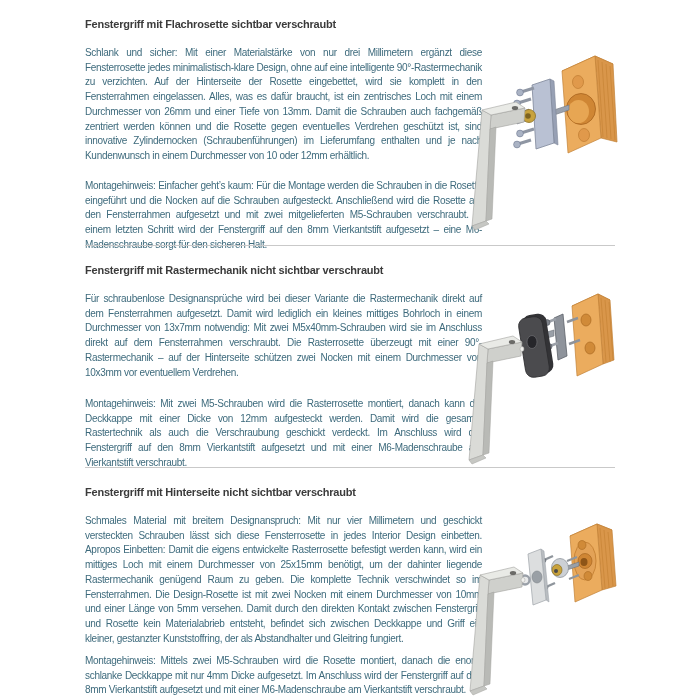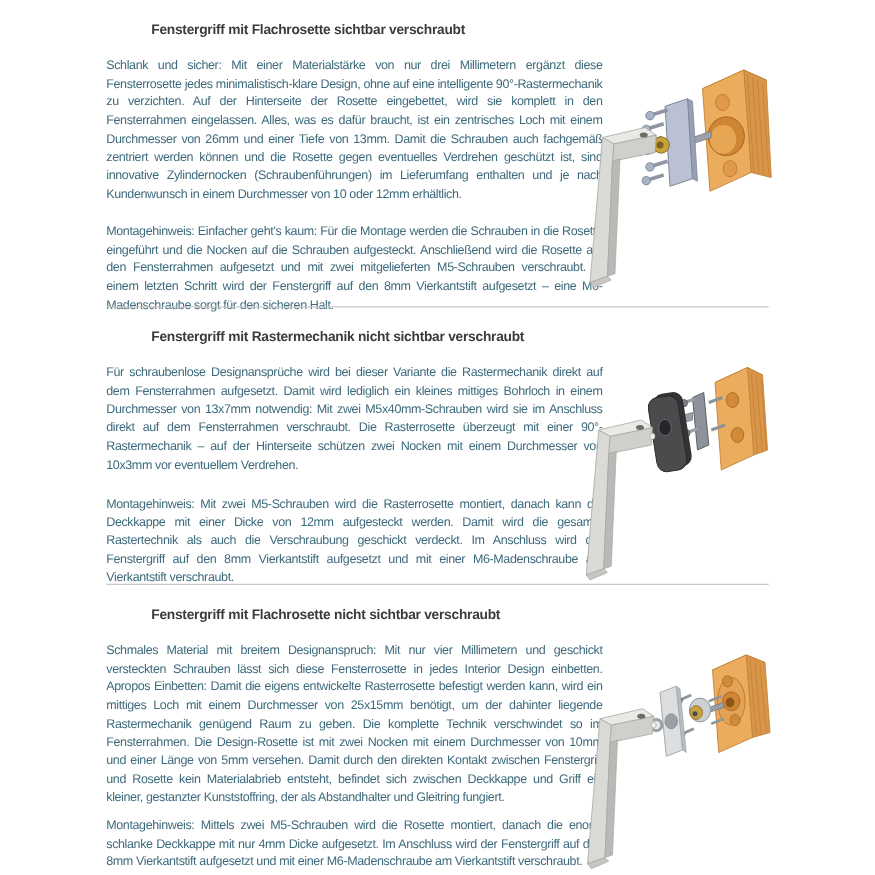--- a/index.html
+++ b/index.html
@@ -1,19 +1,19 @@
 <!DOCTYPE html>
 <html lang="de"><head>
 <meta charset="utf-8">
 <style>
   html,body{margin:0;padding:0;background:#ffffff;}
   #page{position:relative;width:700px;height:700px;background:#ffffff;overflow:hidden;
         font-family:"Liberation Sans","DejaVu Sans",sans-serif;}
   .heading{position:absolute;left:85px;width:400px;font-size:11px;font-weight:bold;
-           color:#3b3b3b;letter-spacing:-0.2px;margin-left:36px;}
+           color:#3b3b3b;letter-spacing:-0.2px;}
   .bodytext{position:absolute;left:85px;width:397px;font-size:10px;line-height:14.7px;
             color:#3d6a7c;text-align:justify;letter-spacing:-0.3px;
             hyphens:auto;-webkit-hyphens:auto;}
   .separator{position:absolute;left:85px;width:530px;height:0;border-top:1px solid #c9c9c9;}
   .illustration{position:absolute;width:165px;height:185px;}
 </style>
 </head>
 <body>
 
 <div id="page">
@@ -104,21 +104,21 @@
       <polygon points="25,83 31,81 27,173 21,175" fill="#b9bab6" stroke="#a2a39f" stroke-width="0.5"></polygon>
       <polygon points="17,64 51,56 60,62 26,69" fill="#e9eae6" stroke="#a2a39f" stroke-width="0.6"></polygon>
       <polygon points="7,180 21,175 24,178 10,184" fill="#c6c7c3" stroke="#a2a39f" stroke-width="0.5"></polygon>
       <ellipse cx="50" cy="62" rx="3.2" ry="2" fill="#6b6b68"></ellipse>
       <ellipse cx="60" cy="69" rx="2" ry="2.4" fill="#f0f0ee" stroke="#a2a39f" stroke-width="0.5"></ellipse>
     </g>
   </svg>
 
   <div class="separator" style="top:467px"></div>
 
-  <div class="heading" style="top:486px">Fenstergriff mit Flachrosette nicht sichtbar verschraubt</div>
+  <div class="heading" style="top:486px">Fenstergriff mit Hinterseite nicht sichtbar verschraubt</div>
   <div class="bodytext" style="top:514px">Schmales Material mit breitem Designanspruch: Mit nur vier Millimetern und geschickt versteckten Schrauben lässt sich diese Fensterrosette in jedes Interior Design einbetten. Apropos Einbetten: Damit die eigens entwickelte Rasterrosette befestigt werden kann, wird ein mittiges Loch mit einem Durchmesser von 25x15mm benötigt, um der dahinter liegende Rastermechanik genügend Raum zu geben. Die komplette Technik verschwindet so im Fensterrahmen. Die Design-Rosette ist mit zwei Nocken mit einem Durchmesser von 10mm und einer Länge von 5mm versehen. Damit durch den direkten Kontakt zwischen Fenstergriff und Rosette kein Materialabrieb entsteht, befindet sich zwischen Deckkappe und Griff ein kleiner, gestanzter Kunststoffring, der als Abstandhalter und Gleitring fungiert.</div>
   <div class="bodytext" style="top:654px">Montagehinweis: Mittels zwei M5-Schrauben wird die Rosette montiert, danach die enorm schlanke Deckkappe mit nur 4mm Dicke aufgesetzt. Im Anschluss wird der Fenstergriff auf den 8mm Vierkantstift aufgesetzt und mit einer M6-Madenschraube am Vierkantstift verschraubt.</div>
 
   <svg class="illustration" style="left:463px;top:511px" viewBox="0 0 165 185">
 
     <g>
       <polygon points="107,25 134,13 149,19 122,31" fill="#f2c07e" stroke="#c18136" stroke-width="0.7"></polygon>
       <polygon points="134,13 149,19 153,75 139,79" fill="#d9964a" stroke="#c18136" stroke-width="0.7"></polygon>
       <path d="M137,17 L142,77 M141,19 L146,77 M145,21 L150,75" stroke="#c07c2e" stroke-width="0.7" fill="none" opacity="0.75"></path>
       <polygon points="107,25 134,13 139,79 112,91" fill="#ebac5e" stroke="#c18136" stroke-width="0.7"></polygon>

